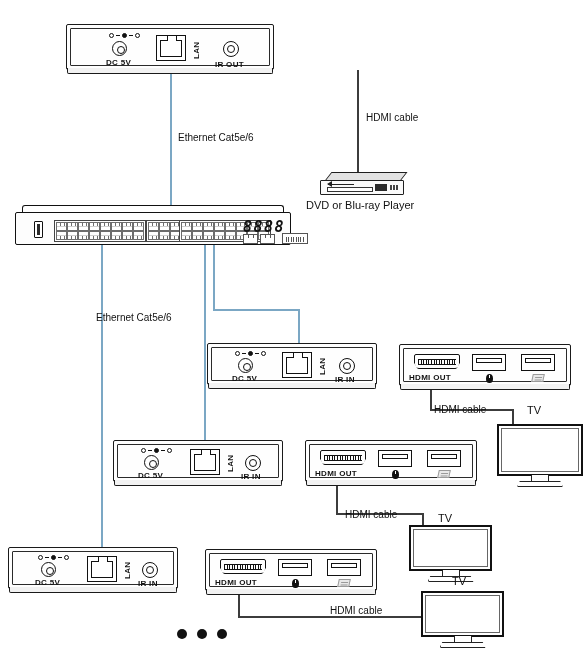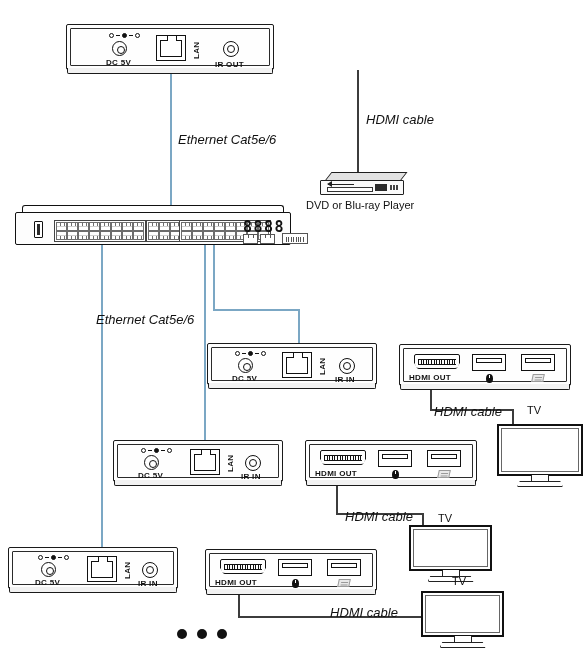--- a/index.html
+++ b/index.html
@@ -39,22 +39,21 @@
     letter-spacing:.3px;
     white-space:nowrap;
     font-weight:bold;
   }
   .lbl.vert{
     transform:rotate(-90deg);
     transform-origin:left top;
   }
   .cablelbl{
     position:absolute;
-    font-size:13px;
-    font-style:italic;
+    font-size:10px;
     color:#111;
     white-space:nowrap;
   }
   .devlbl{
     position:absolute;
     font-size:11px;
     color:#111;
     white-space:nowrap;
   }
 
@@ -439,21 +438,21 @@
           <span></span>
           <span></span>
           <span></span>
           <span></span>
           <span></span>
           <span></span>
           <span></span>
       </div>
     </div>
 
-    <div class="seg" style="left:227px;top:5px;">8888</div>
+    <div class="seg" style="left:227px;top:5px;font-style:italic;">8888</div>
     <div class="miniport" style="left:227px;top:21px;"></div>
     <div class="miniport" style="left:244px;top:21px;"></div>
     <div class="widemini" style="left:266px;top:20px;"></div>
   </div>
 
   <div class="cablelbl" style="left:96px;top:312px;">Ethernet Cat5e/6</div>
 
   <div class="dev" style="left:207px;top:343px;width:170px;height:42px;">
     <div class="inner"></div>
     <div class="leds" style="left:27px;top:7px;">

